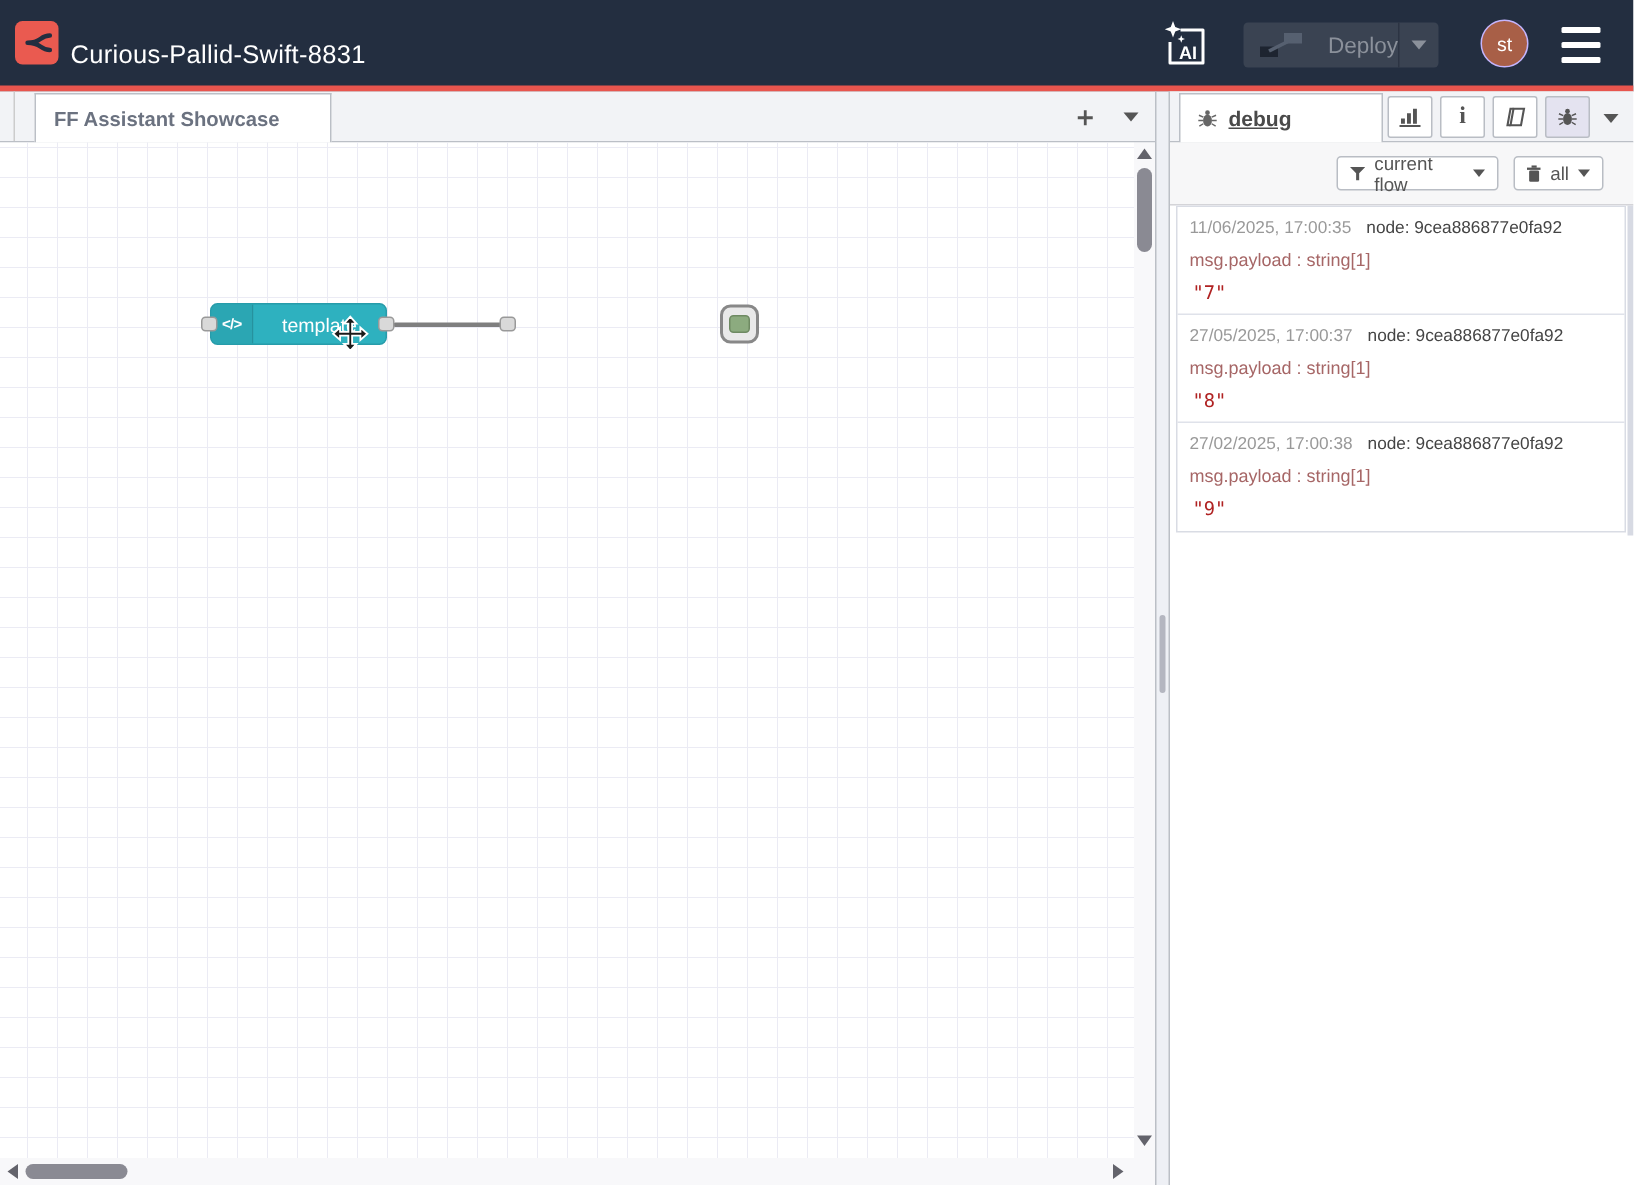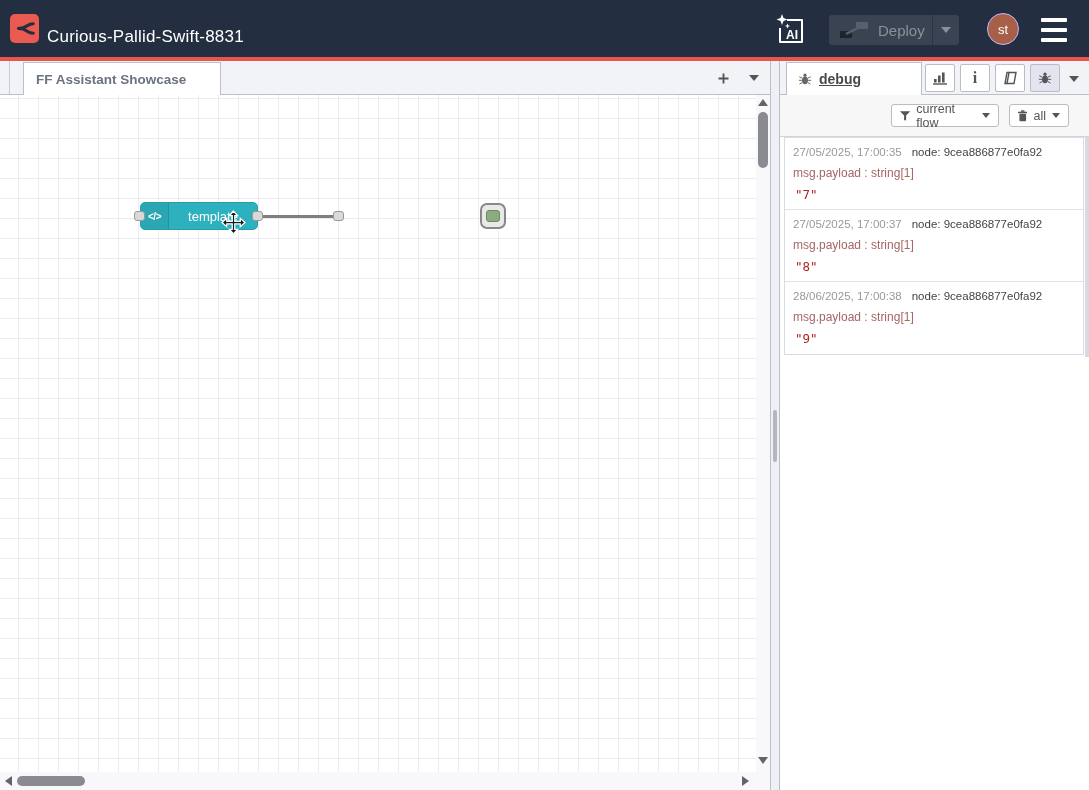--- a/index.html
+++ b/index.html
@@ -10,21 +10,21 @@
   .header { position:absolute; left:0; top:0; width:1089px; height:61px;
             background:#232e40; border-bottom:4px solid #e8554e; }
   .logo { position:absolute; left:10px; top:14px; width:29px; height:29px; border-radius:5px;
           background:#ea5a50; display:flex; align-items:center; justify-content:center; cursor:pointer; }
   .app-title { position:absolute; left:47px; top:0; height:73px; display:flex; align-items:center;
                color:#fff; font-size:17px; font-weight:500; letter-spacing:.2px; }
   .ai-btn { position:absolute; left:774px; top:12px; width:34px; height:36px;
             display:flex; align-items:center; justify-content:center; cursor:pointer; }
   .deploy { position:absolute; left:829px; top:15px; width:130px; height:30px; background:#3a4352;
             border-radius:3px; display:flex; color:#8b919b; }
-  .deploy-main { flex:1; display:flex; align-items:center; gap:9px; padding-left:10px; font-size:15px; }
+  .deploy-main { flex:1; display:flex; align-items:center; gap:9px; padding-left:10px; font-size:15px;justify-content:space-between; }
   .deploy-chevron { width:27px; border-left:1px solid #2c3443; display:flex; align-items:center; justify-content:center; }
   .chev { width:0; height:0; border-left:5px solid transparent; border-right:5px solid transparent;
           border-top:6px solid #8b919b; }
   .avatar { position:absolute; left:987px; top:13px; width:32px; height:32px; border-radius:50%;
             background:#a85f47; border:1px solid #c4b5fd; color:#fff; font-size:13px;
             display:flex; align-items:center; justify-content:center; cursor:pointer; }
   .hamburger { position:absolute; left:1041px; top:18px; width:26px; height:24px; cursor:pointer;
                display:flex; flex-direction:column; justify-content:space-between; }
   .hamburger span { display:block; height:4px; background:#fff; border-radius:1px; }
 
@@ -284,35 +284,35 @@
           <rect x="3.2" y="0" width="3.6" height="1.6" fill="#555"></rect>
         </svg>
         <span>all</span>
         <span class="caret-sm"></span>
       </div>
     </div>
 
     <div class="messages">
       <div class="message">
         <div class="msg-meta">
-          <span>27/05/2025, 17:00:35</span><span class="msg-node">node: 9cea886877e0fa92</span>
+          <span>11/06/2025, 17:00:35</span><span class="msg-node">node: 9cea886877e0fa92</span>
         </div>
         <div class="msg-prop">msg.payload : string[1]</div>
         <div class="msg-value">"7"</div>
       </div>
       <div class="message">
         <div class="msg-meta">
           <span>27/05/2025, 17:00:37</span><span class="msg-node">node: 9cea886877e0fa92</span>
         </div>
         <div class="msg-prop">msg.payload : string[1]</div>
         <div class="msg-value">"8"</div>
       </div>
       <div class="message">
         <div class="msg-meta">
-          <span>28/06/2025, 17:00:38</span><span class="msg-node">node: 9cea886877e0fa92</span>
+          <span>27/02/2025, 17:00:38</span><span class="msg-node">node: 9cea886877e0fa92</span>
         </div>
         <div class="msg-prop">msg.payload : string[1]</div>
         <div class="msg-value">"9"</div>
       </div>
     </div>
     <div class="sb-scrollstrip"></div>
   </div>
 
 </div>
 

